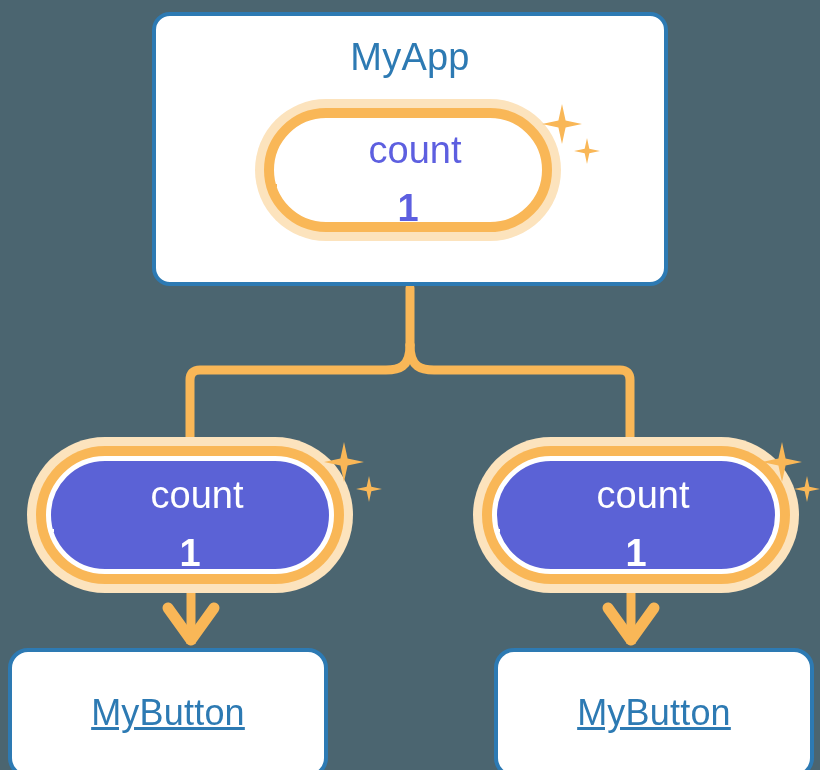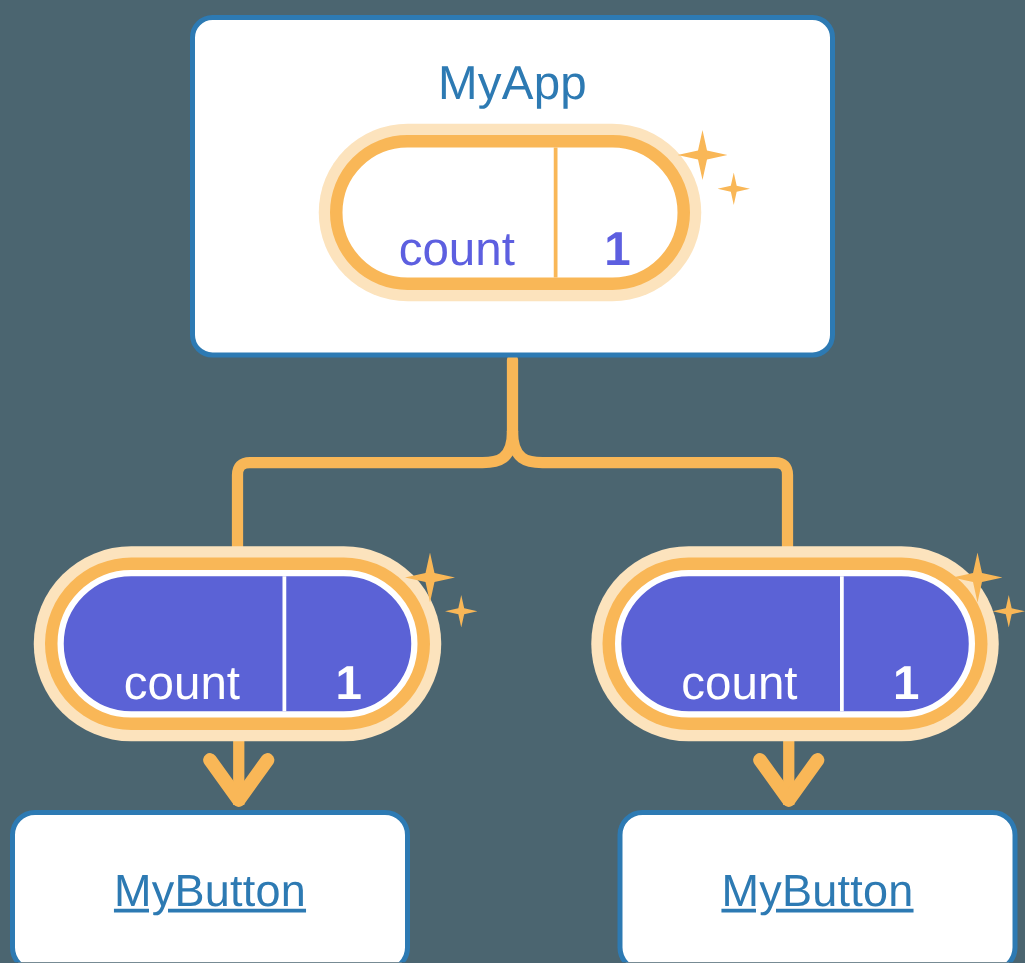--- a/index.html
+++ b/index.html
@@ -43,21 +43,21 @@
     white-space: nowrap;
   }
 
   #app-card {
     left: 152px;
     top: 12px;
     width: 516px;
     height: 274px;
   }
   #app-card .card-title {
-    margin-top: 30px;
+    margin-top: 20px;
   }
 
   .button-card {
     top: 648px;
     height: 130px;
     display: flex;
     align-items: center;
     justify-content: center;
     border-radius: 20px;
   }
@@ -77,23 +77,24 @@
 
   
   .pill-wrap {
     position: absolute;
     display: flex;
     align-items: center;
   }
   .pill {
     position: relative;
     display: flex;
-    align-items: flex-end;
+    align-items: center;
     border-radius: 999px;
     box-sizing: border-box;
+    flex-direction: column;
   }
 
   
   #app-pill-wrap {
     left: 264px;
     top: 108px;
   }
   #app-pill {
     width: 288px;
     height: 124px;

